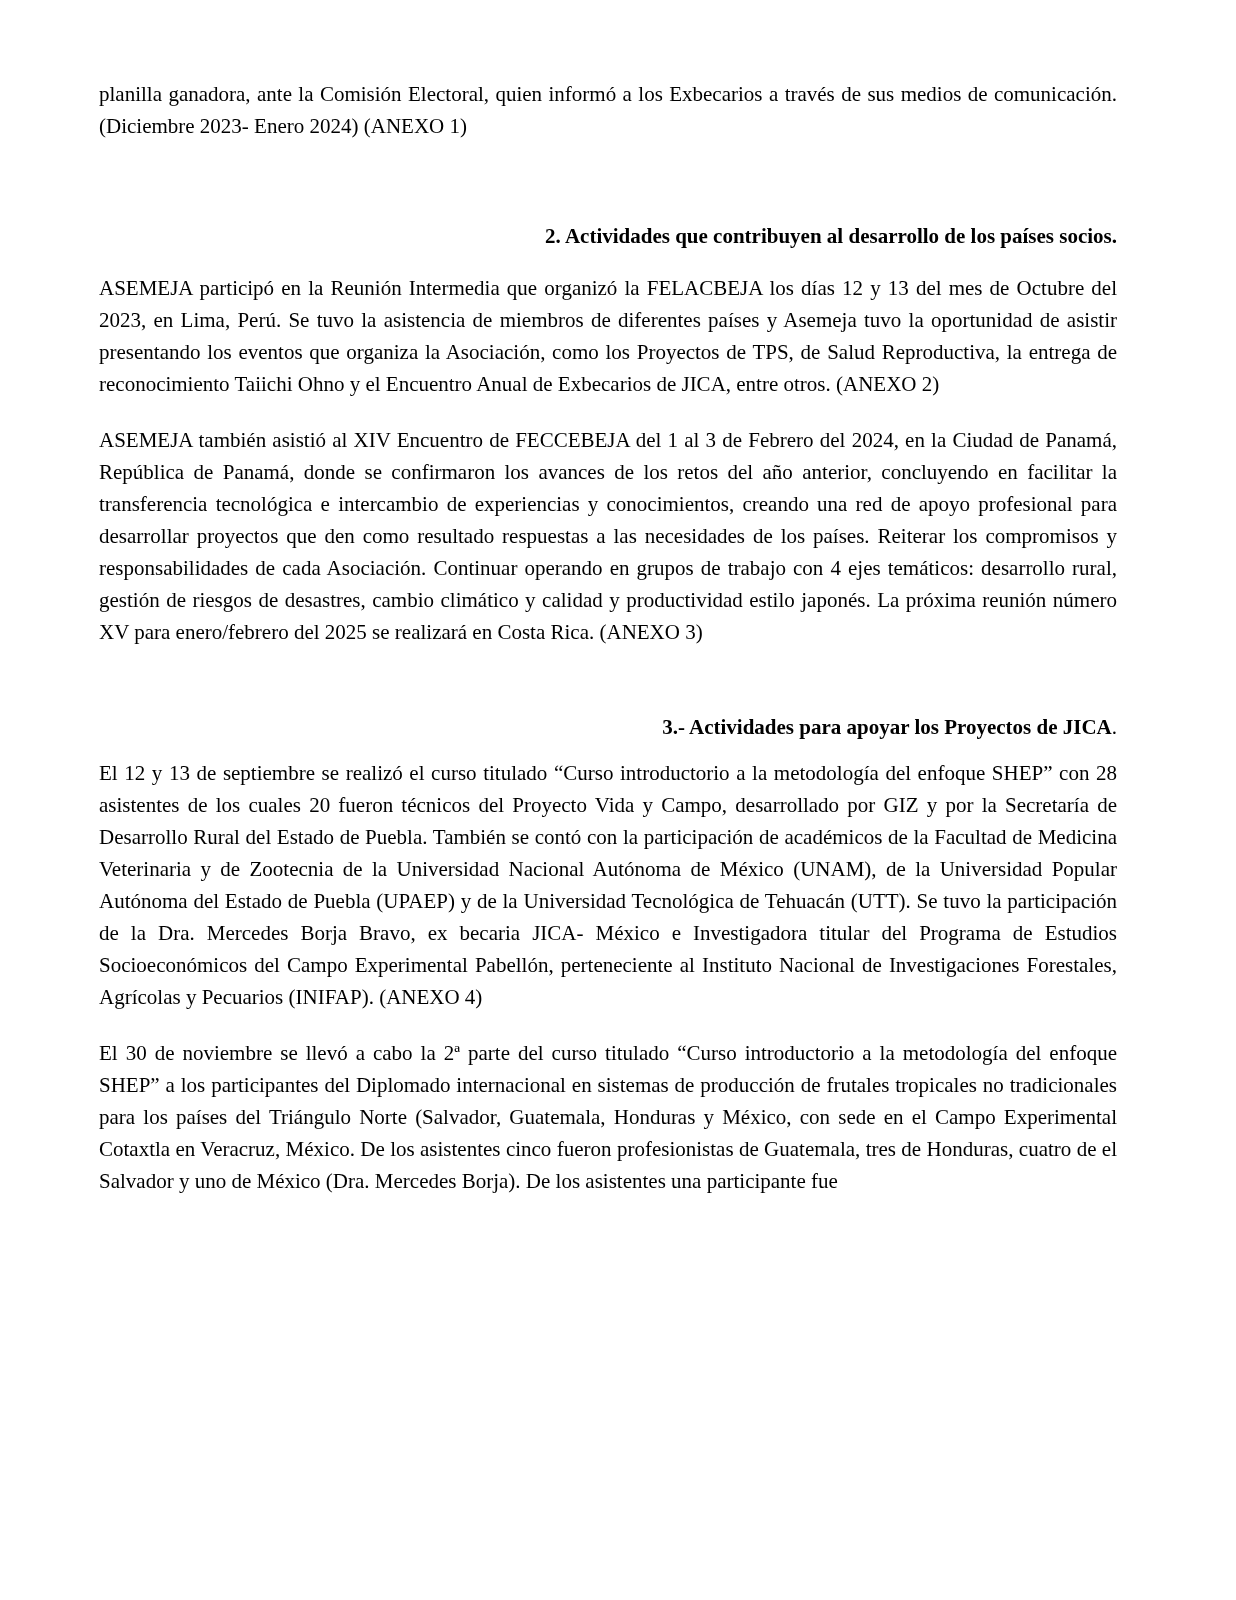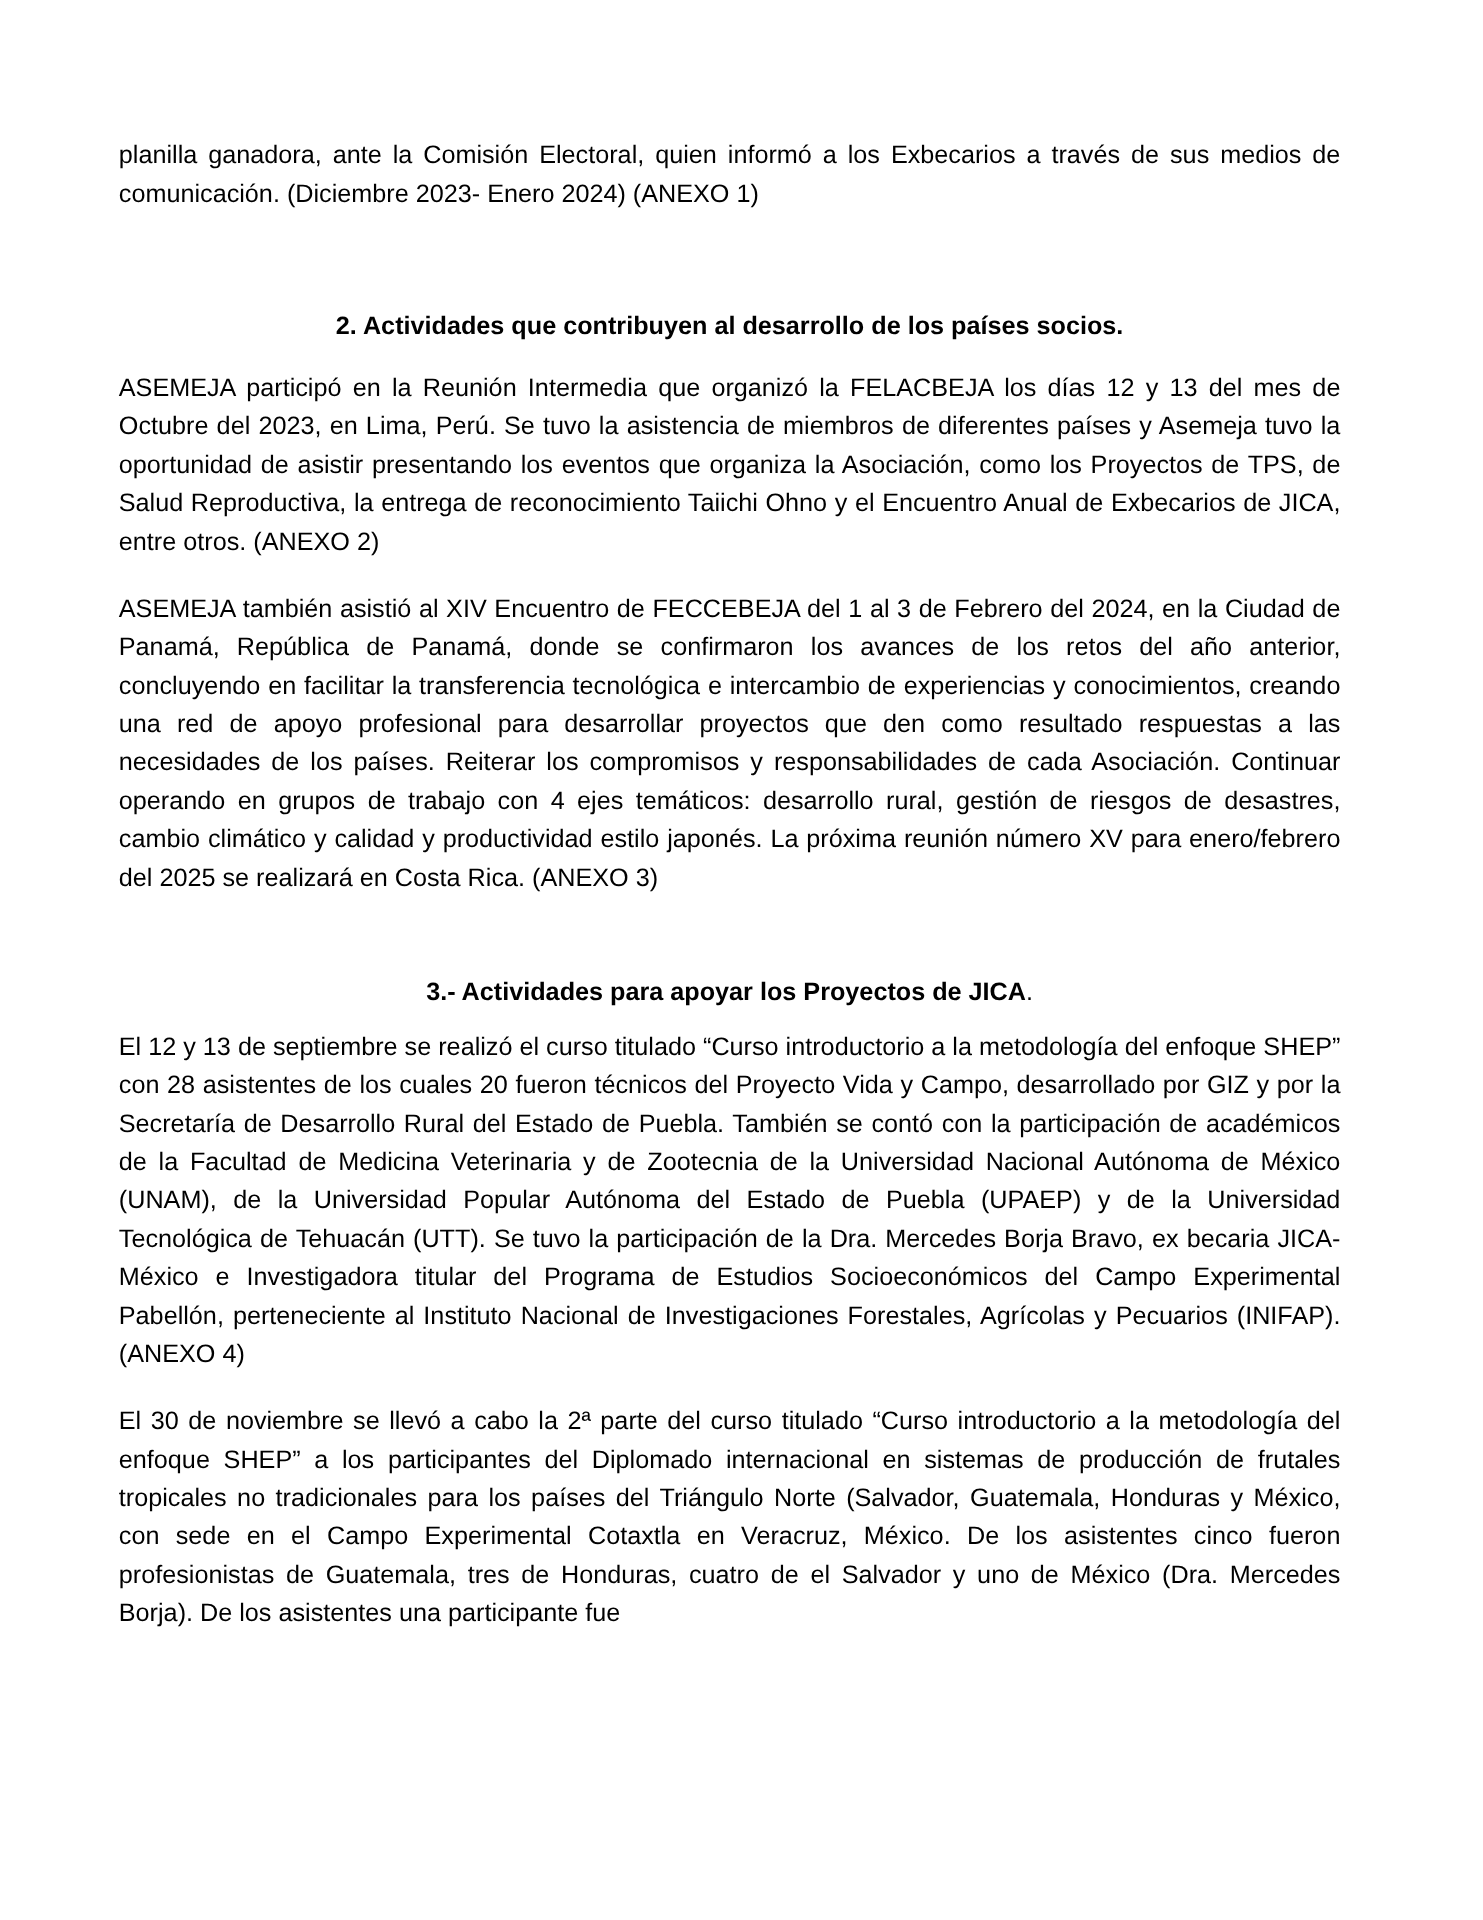--- a/index.html
+++ b/index.html
@@ -7,34 +7,34 @@
     padding: 0;
     background: #ffffff;
   }
   .page {
     position: relative;
     box-sizing: border-box;
     width: 1236px;
     height: 1600px;
     background: #ffffff;
     color: #000000;
-    padding: 114px 119px 0 99px;
-    font-family: Liberation Sans, sans-serif;
+    padding: 78px 119px 0 99px;
+    font-family: Liberation Serif, serif;
     font-size: 21px;
     line-height: 32px;
     overflow: hidden;
   }
   .para {
     margin: 0 0 24px 0;
     text-align: justify;
     text-justify: inter-word;
   }
   .heading {
     font-weight: bold;
-    text-align: center;
+    text-align: right;
     font-size: 21px;
     line-height: 32px;
   }
   .heading-2 {
     margin: 78px 0 20px 0;
   }
   .heading-3 {
     margin: 63px 0 14px 0;
   }
   .heading-tail {

